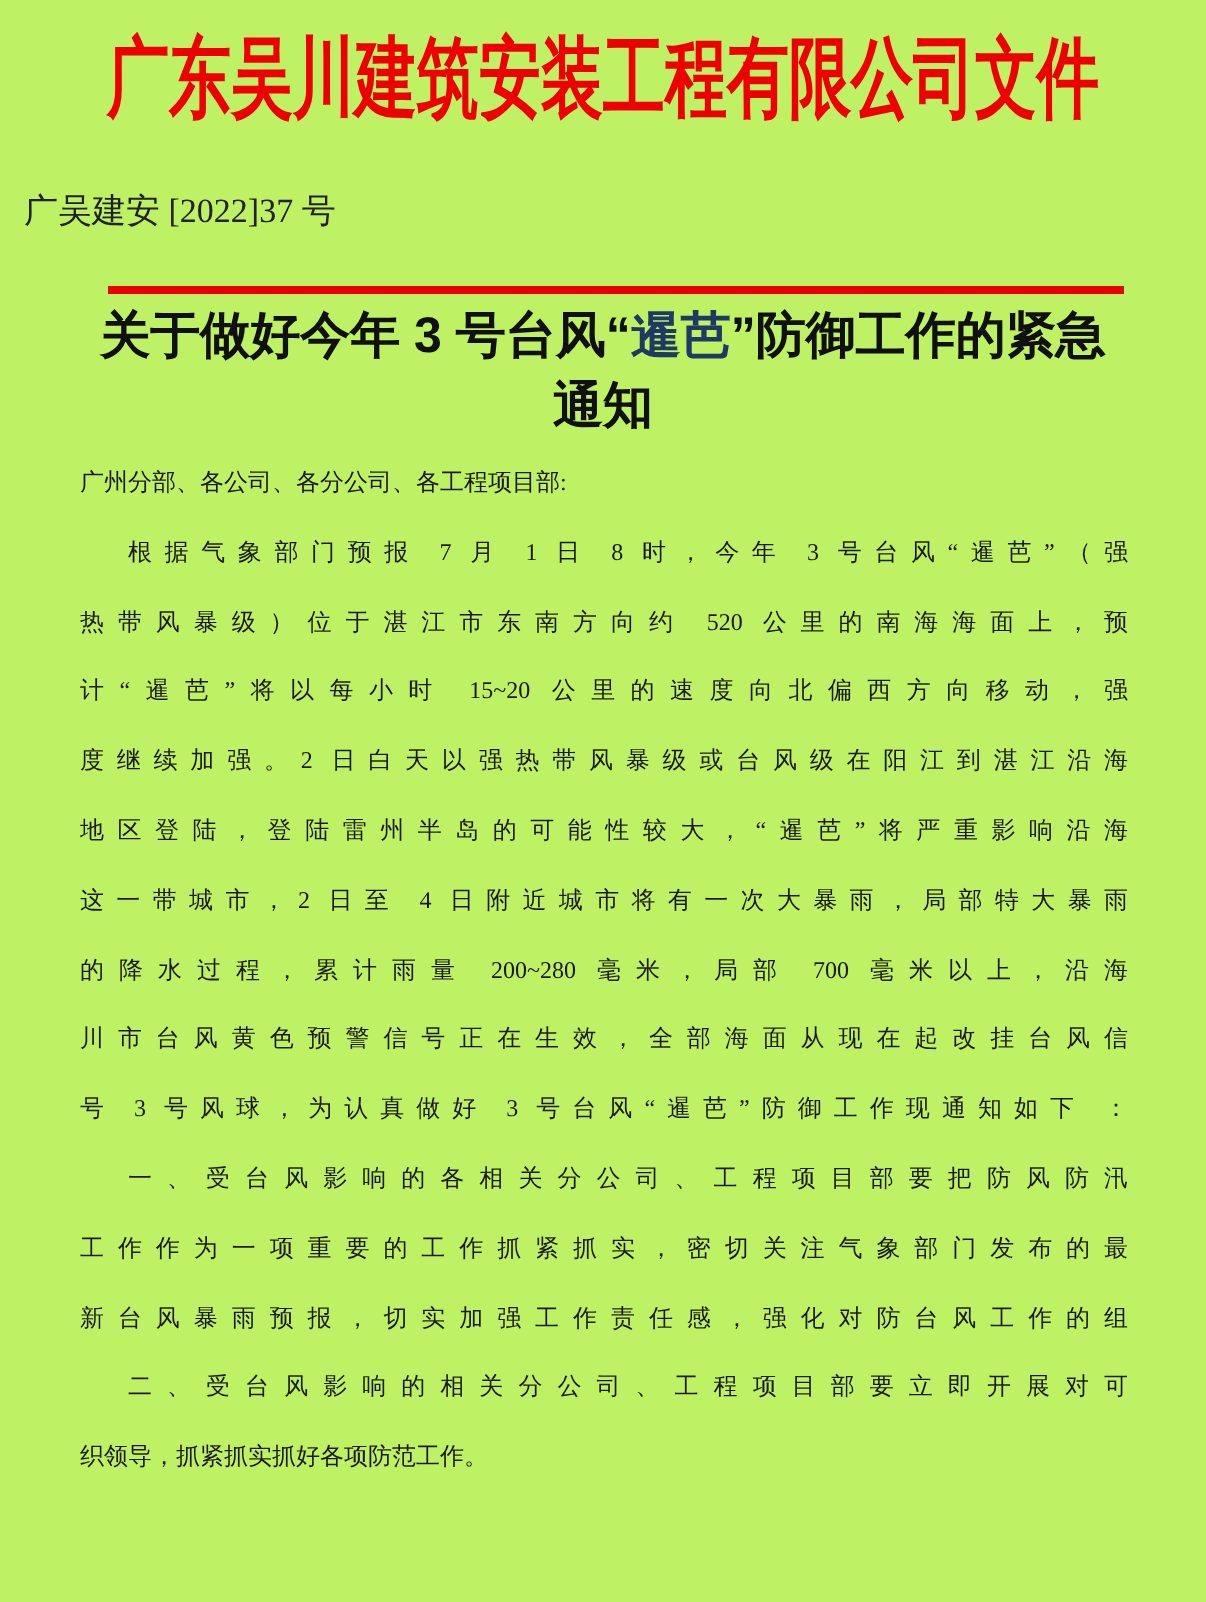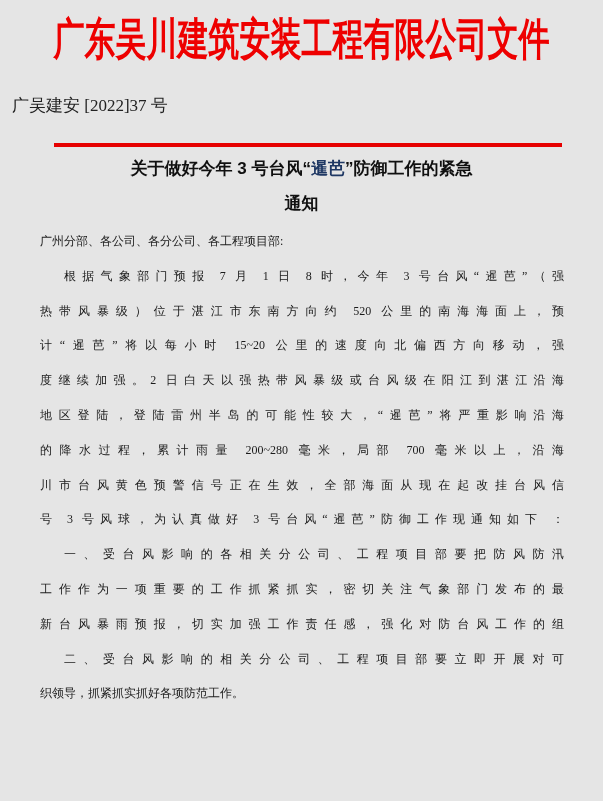--- a/index.html
+++ b/index.html
@@ -1,19 +1,19 @@
 <!DOCTYPE html>
 <html style="--red: #ee0000; --rule-red: #e60000; --navy: #1f3864; --text: #1b1b1b;"><head>
 <meta charset="utf-8">
 <style>
   html,body{margin:0;padding:0;background:#ffffff;}
   .page{
     position:relative;
     width:603px;height:801px;
-    background:#e5e5e5;
+    background:#bef264;
     overflow:hidden;
     font-family:"Liberation Serif", serif;
     color:var(--text, #1b1b1b);
   }
   .org-title{
     position:absolute;top:10px;left:0;width:100%;
     text-align:center;
     font-family:"Liberation Serif", serif;
     font-weight:bold;
     font-size:31px;
@@ -33,21 +33,21 @@
   .red-rule{
     position:absolute;top:143px;left:54px;
     width:508px;height:4px;
     background:var(--rule-red,#e60000);
   }
   .doc-title{
     position:absolute;top:151px;left:40px;width:523px;
     text-align:center;
     font-family:"Liberation Sans", sans-serif;
     font-weight:bold;
-    font-size:17px;
+    font-size:25px;
     line-height:35px;
     color:#101010;
   }
   .typhoon{ color:var(--navy,#1f3864); }
   .body-text{
     position:absolute;top:224px;left:40px;width:524px;
     font-size:12px;
     color:var(--text,#1b1b1b);
   }
   .body-line{
@@ -79,20 +79,21 @@
   </div>
 
   <div class="body-text">
 
   <div class="body-line">广州分部、各公司、各分公司、各工程项目部:</div>
       <div class="body-line indent justify">根据气象部门预报 7 月 1 日 8 时，今年 3 号台风“暹芭”（强</div>
       <div class="body-line justify">热带风暴级）位于湛江市东南方向约 520 公里的南海海面上，预</div>
       <div class="body-line justify">计“暹芭”将以每小时 15~20 公里的速度向北偏西方向移动，强</div>
       <div class="body-line justify">度继续加强。2 日白天以强热带风暴级或台风级在阳江到湛江沿海</div>
       <div class="body-line justify">地区登陆，登陆雷州半岛的可能性较大，“暹芭”将严重影响沿海</div>
+      <div class="body-line justify">这一带城市，2 日至 4 日附近城市将有一次大暴雨，局部特大暴雨</div>
       <div class="body-line justify">的降水过程，累计雨量 200~280 毫米，局部 700 毫米以上，沿海</div>
       <div class="body-line justify">川市台风黄色预警信号正在生效，全部海面从现在起改挂台风信</div>
       <div class="body-line justify">号 3 号风球，为认真做好 3 号台风“暹芭”防御工作现通知如下 ：</div>
       <div class="body-line indent justify">一、受台风影响的各相关分公司、工程项目部要把防风防汛</div>
       <div class="body-line justify">工作作为一项重要的工作抓紧抓实，密切关注气象部门发布的最</div>
       <div class="body-line justify">新台风暴雨预报，切实加强工作责任感，强化对防台风工作的组</div>
       <div class="body-line indent justify">二、受台风影响的相关分公司、工程项目部要立即开展对可</div>
       <div class="body-line">织领导，抓紧抓实抓好各项防范工作。</div>
     </div>
 

